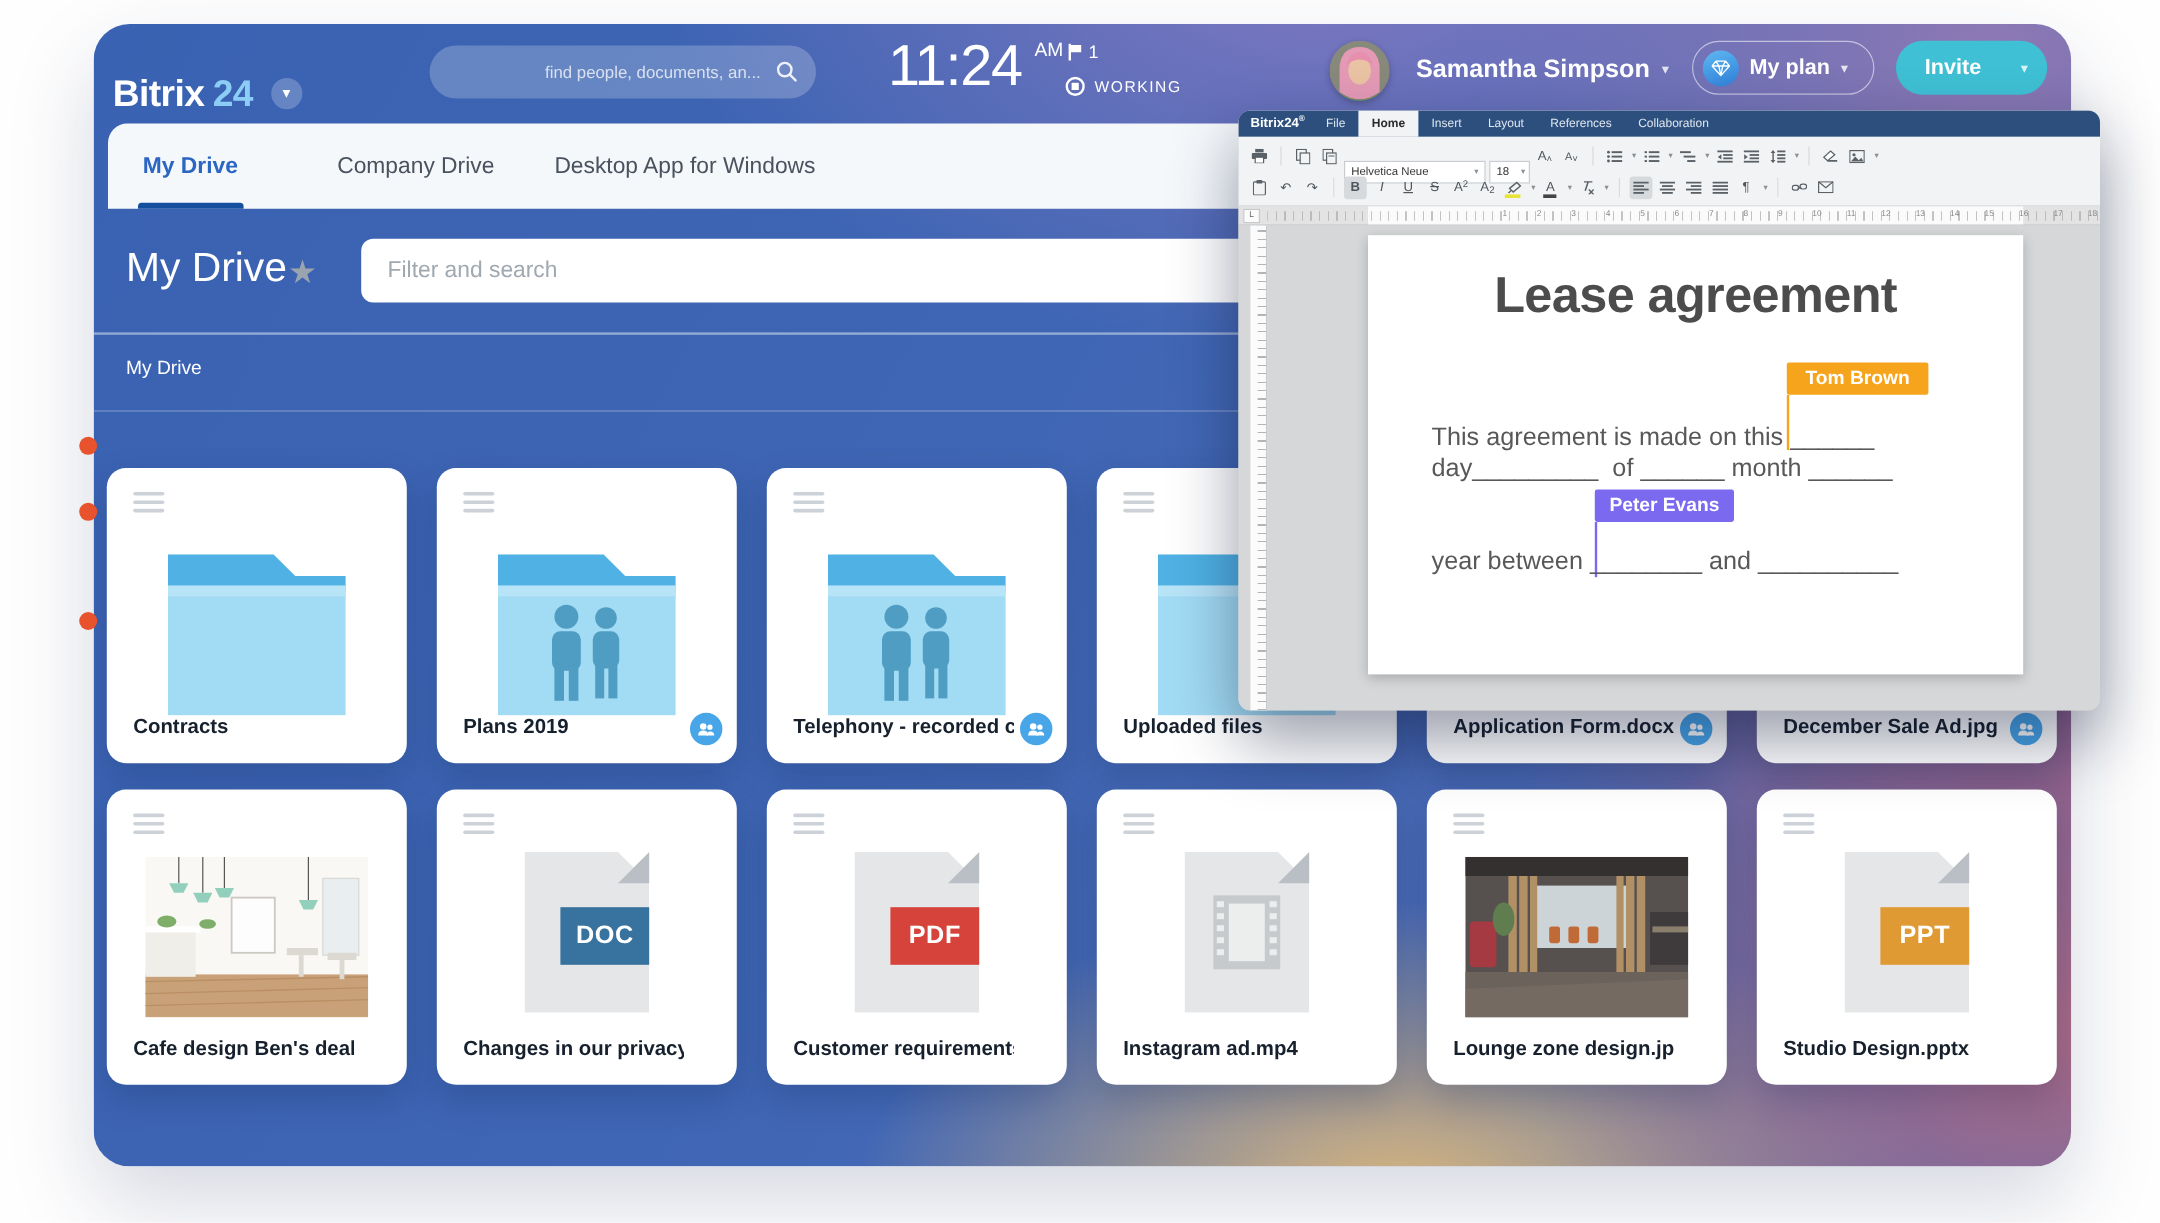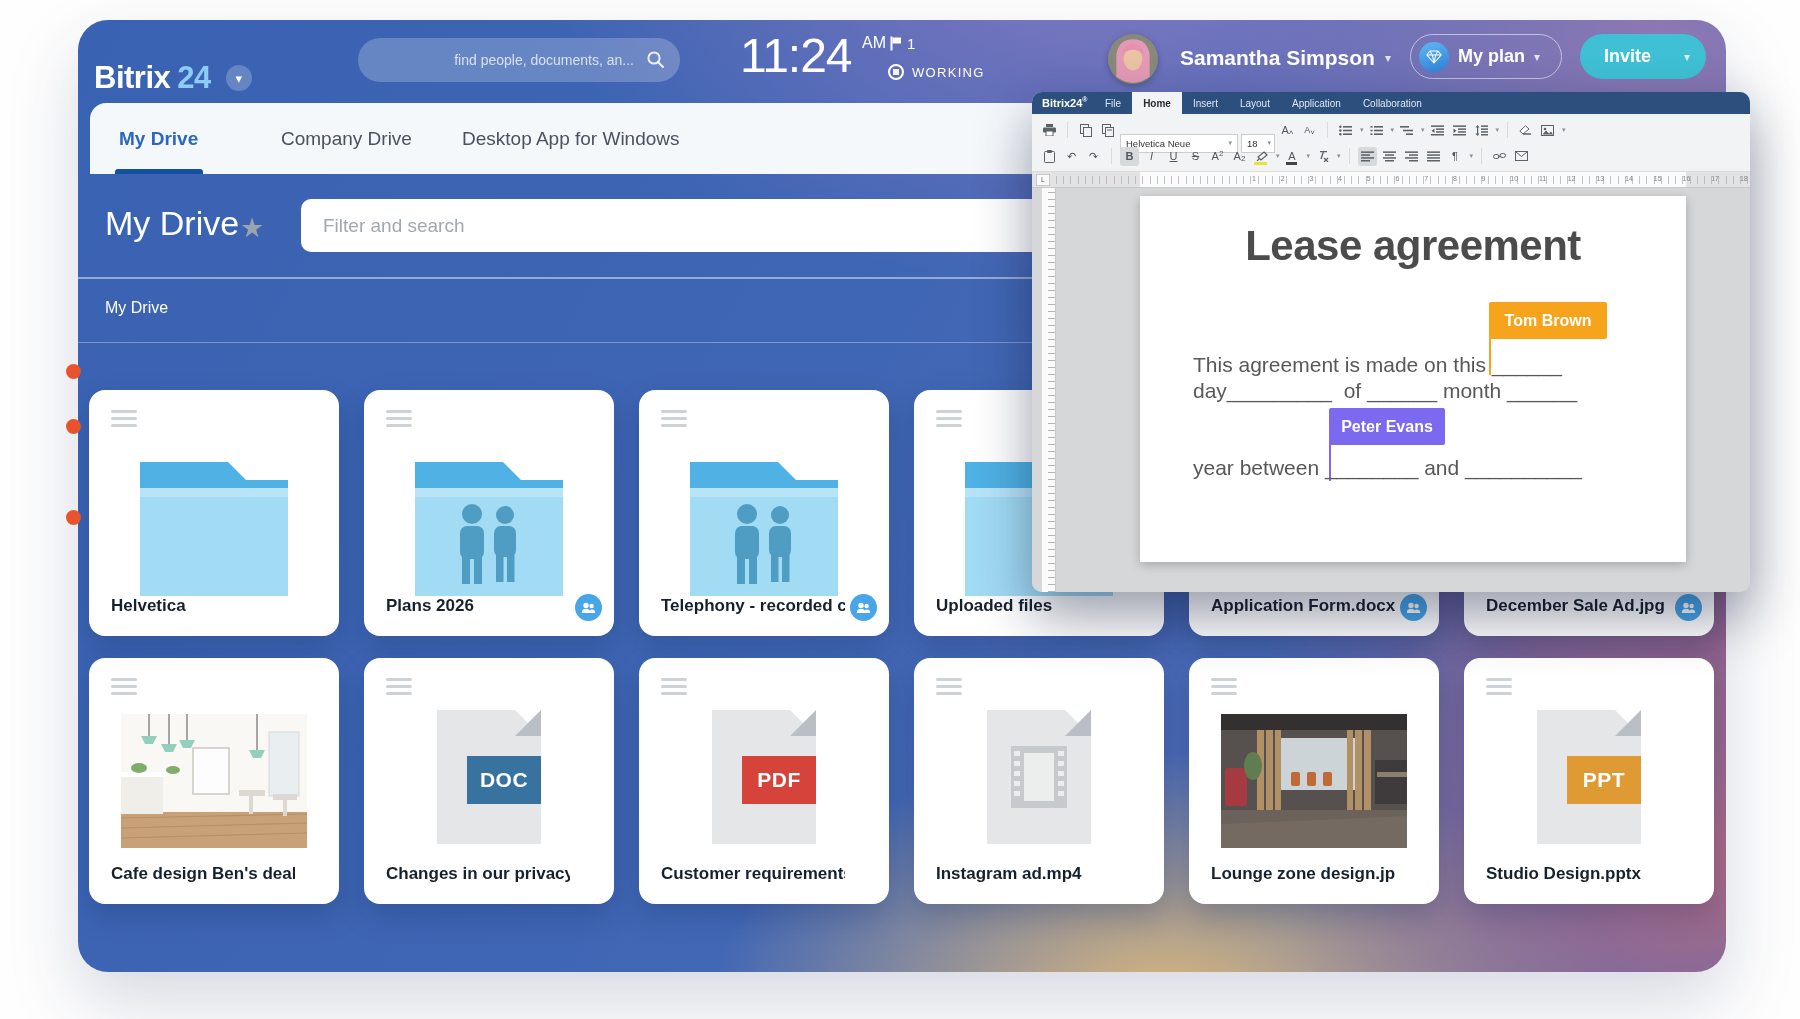--- a/index.html
+++ b/index.html
@@ -126,21 +126,21 @@
     font-size:7px; color:#666; text-align:center; line-height:10px; }
   .ed-body { position:absolute; left:0; top:96px; width:100%; height:404px; background:#d5d7d9; }
   .vruler { position:absolute; left:10px; top:0; width:14px; height:100%; background:#fbfbfb; border-right:1px solid #c6c8ca;
     background-image:repeating-linear-gradient(0deg,#b2b4b6 0 1px,transparent 1px 7px); background-size:7px 100%;
     background-repeat:repeat-y; background-position:right top; }
   .page { position:absolute; left:108px; top:8px; width:546px; height:366px; background:#fff;
     box-shadow:0 3px 10px rgba(0,0,0,.22); }
   .doc-title { position:absolute; left:0; top:26px; width:100%; text-align:center; font-size:42px; font-weight:bold;
     color:#4c4c4c; letter-spacing:-.5px; }
   .doc-line { position:absolute; left:53px; font-size:21px; color:#585858; white-space:pre; }
-  .cursor-flag { position:absolute; height:37px; color:#fff; font-size:16px; font-weight:600; display:flex;
+  .cursor-flag { position:absolute; height:27px; color:#fff; font-size:16px; font-weight:600; display:flex;
     align-items:center; justify-content:center; border-radius:2px; }
   .flag-tom { left:349px; top:106px; width:118px; background:#f6a41c; }
   .stem-tom { position:absolute; left:349px; top:133px; width:2px; height:46px; background:#f6a41c; }
   .flag-peter { left:189px; top:212px; width:116px; background:#7b6af0; }
   .stem-peter { position:absolute; left:189px; top:239px; width:2px; height:46px; background:#7b6af0; }
 
   svg { display:block; }
 </style>
 </head>
 <body>
@@ -235,21 +235,21 @@
           <i></i>
           <i></i>
         </span>
       <span class="thumb-folder">
         <svg width="160" height="146" viewBox="0 0 160 146">
           <path d="M6 8 H94 L112 26 H154 V40 H6 Z" fill="#4fb1e4"></path>
           <rect x="6" y="34" width="148" height="108" fill="#a2dbf4"></rect>
           <rect x="6" y="34" width="148" height="9" fill="#b8e4f8"></rect>
         </svg>
       </span>
-      <span class="fname">Helvetica</span>
+      <span class="fname">Contracts</span>
     </div>
 
     <div class="card" style="left:286px;top:370px;">
       <span class="burger">
           <i></i>
           <i></i>
           <i></i>
         </span>
       <span class="thumb-folder">
         <svg width="160" height="146" viewBox="0 0 160 146">
@@ -261,21 +261,21 @@
               <rect x="51" y="72" width="24" height="33" rx="7"></rect>
             <rect x="53" y="100" width="8" height="30"></rect>
               <rect x="65" y="100" width="8" height="30"></rect>
             <circle cx="96" cy="61" r="9"></circle>
               <rect x="85" y="72" width="22" height="31" rx="7"></rect>
             <rect x="87" y="99" width="7.5" height="29"></rect>
               <rect x="98" y="99" width="7.5" height="29"></rect>
           </g>
         </svg>
       </span>
-      <span class="fname">Plans 2026</span>
+      <span class="fname">Plans 2019</span>
       <span class="badge">
         <svg width="15" height="12" viewBox="0 0 15 12" fill="#fff">
             <circle cx="5" cy="3.4" r="2.7"></circle>
             <path d="M0.8 11 Q0.8 6.8 5 6.8 Q9.2 6.8 9.2 11 Z"></path>
             <circle cx="10.6" cy="4" r="2.2"></circle>
             <path d="M7.8 11 Q8.2 7.6 10.8 7.6 Q14.2 7.6 14.2 11 Z"></path>
           </svg>
       </span>
     </div>
 
@@ -515,21 +515,21 @@
 
   <div class="editor">
 
     <div class="ed-titlebar">
       <span class="ed-brand"><span>Bitrix24</span><sup>®</sup></span>
       <span class="ed-menu">
         <span class="ed-menu-item">File</span>
         <span class="ed-menu-item active">Home</span>
         <span class="ed-menu-item">Insert</span>
         <span class="ed-menu-item">Layout</span>
-        <span class="ed-menu-item">Application</span>
+        <span class="ed-menu-item">References</span>
         <span class="ed-menu-item">Collaboration</span>
       </span>
     </div>
 
     <div class="ed-toolbar">
       <div class="trow">
         <span class="tbtn">
           <svg width="13" height="12" viewBox="0 0 13 12">
               <rect x="3" y="0" width="7" height="3" fill="#5a6167"></rect>
               <rect x="0" y="3.5" width="13" height="5" rx="1" fill="#5a6167"></rect>

